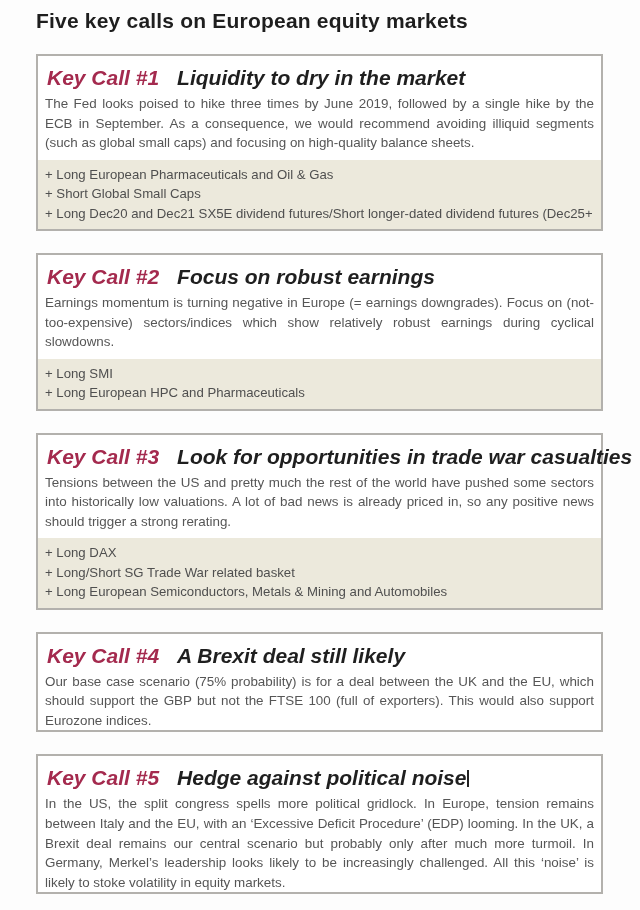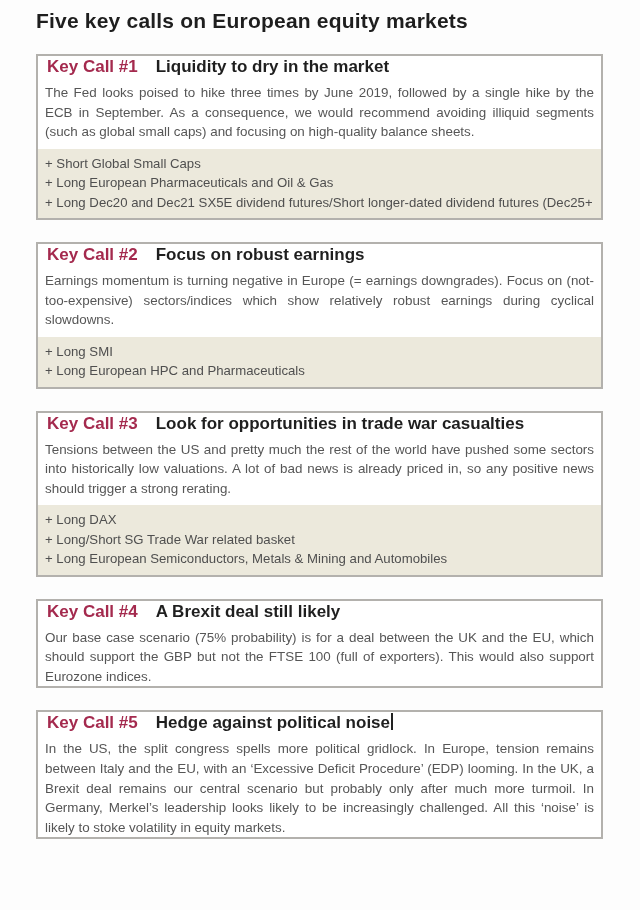--- a/index.html
+++ b/index.html
@@ -23,25 +23,26 @@
     font-weight: 700;
     color: #1e1e1e;
     letter-spacing: 0.2px;
   }
   .keycall {
     margin: 0 37px 22px 36px;
     border: 2px solid #b3b1ad;
     background: #ffffff;
   }
   .headrow {
-    padding: 0 9px 0 9px;
-    font-size: 17px;
+    padding: 11px 9px 0 9px;
+    font-size: 21px;
     font-weight: 700;
     line-height: 22px;
     white-space: nowrap;
+    font-style: italic;
   }
   .kc-label {
     color: #a42a4e;
   }
   .kc-title {
     color: #1f1f1f;
     margin-left: 18px;
   }
   .cursor {
     display: inline-block;
@@ -77,22 +78,22 @@
 
 <div class="page">
   <h1 class="page-title">Five key calls on European equity markets</h1>
   <div id="boxes">
   <section class="keycall">
     <div class="headrow">
       <span class="kc-label">Key Call #1</span><span class="kc-title">Liquidity to dry in the market</span>
     </div>
     <p class="kc-body">The Fed looks poised to hike three times by June 2019, followed by a single hike by the ECB in September. As a consequence, we would recommend avoiding illiquid segments (such as global small caps) and focusing on high-quality balance sheets.</p>
     <div class="kc-bullets">
+          <div class="bullet-line">+ Long European Pharmaceuticals and Oil &amp; Gas</div>
           <div class="bullet-line">+ Short Global Small Caps</div>
-          <div class="bullet-line">+ Long European Pharmaceuticals and Oil &amp; Gas</div>
           <div class="bullet-line">+ Long Dec20 and Dec21 SX5E dividend futures/Short longer-dated dividend futures (Dec25+)</div>
         </div>
   </section>
 
   <section class="keycall">
     <div class="headrow">
       <span class="kc-label">Key Call #2</span><span class="kc-title">Focus on robust earnings</span>
     </div>
     <p class="kc-body">Earnings momentum is turning negative in Europe (= earnings downgrades). Focus on (not-too-expensive) sectors/indices which show relatively robust earnings during cyclical slowdowns.</p>
     <div class="kc-bullets">

